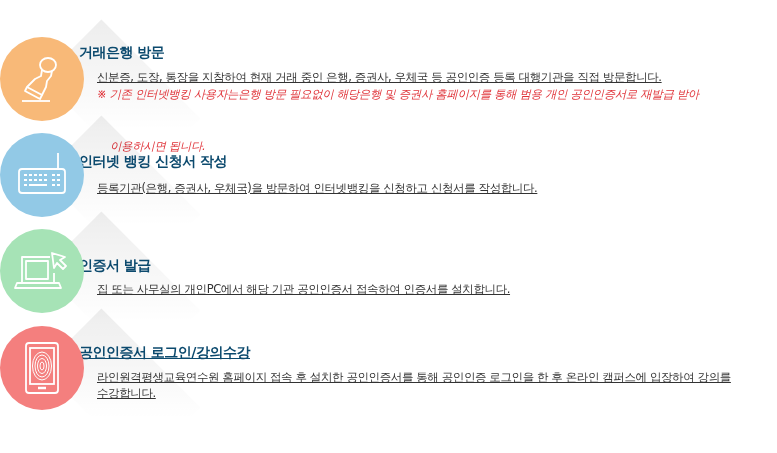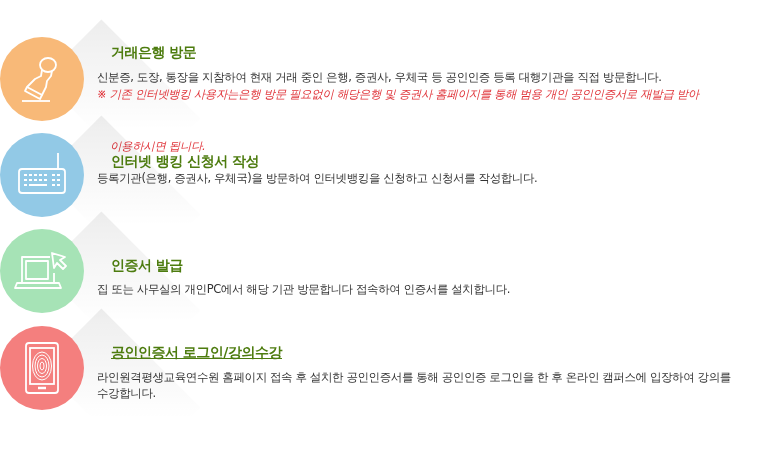--- a/index.html
+++ b/index.html
@@ -6,22 +6,22 @@
   body { width:777px; height:453px; position:relative; overflow:hidden;
          font-family:"DejaVu Sans", "Liberation Sans", sans-serif; }
   .step { position:absolute; left:0; width:777px; }
   .shadow { position:absolute; left:42px; top:0; width:140px; height:84px;
             background:linear-gradient(135deg, rgba(0,0,0,0.07), rgba(0,0,0,0) 70%);
             transform-origin:0 42px; transform:rotate(45deg) translateY(-42px);
             z-index:0; }
   .circle { position:absolute; left:0; top:0; width:84px; height:84px; border-radius:50%;
             z-index:1; display:flex; align-items:center; justify-content:center; }
   .circle svg { width:56px; height:56px; }
-  .title { position:absolute; left:111px; font-size:14px; font-weight:bold; color:#4d7c0f; letter-spacing:-0.5px; }
-  .desc { position:absolute; left:97px; font-size:11.5px; color:#333; line-height:16px; letter-spacing:-0.4px; width:680px; }
+  .title { position:absolute; left:79px; font-size:14px; font-weight:bold; color:#0c4a6e; letter-spacing:-0.5px; }
+  .desc { position:absolute; left:97px; font-size:11.5px; color:#333; line-height:16px; letter-spacing:-0.4px; width:680px;text-decoration:underline; }
   .note { position:absolute; left:97px; font-size:11.5px; color:#e0343a; line-height:16px; letter-spacing:-0.4px; width:680px; }
   .note .indent { display:block; padding-left:13px;margin-top:36px; }
 </style>
 </head>
 <body>
 
 <div class="step" style="top:37px;">
   <div class="shadow"></div>
   <div class="circle" style="background:#F8B978;">
     <svg viewBox="0 0 56 56" fill="none" stroke="#fff" stroke-width="1.8" stroke-linejoin="round">
@@ -61,35 +61,35 @@
           <rect x="38" y="32" width="3" height="2"></rect>
           <rect x="43" y="32" width="3" height="2"></rect>
         <rect x="10" y="37" width="3" height="2"></rect>
           <rect x="15" y="37" width="18" height="2"></rect>
           <rect x="38" y="37" width="3" height="2"></rect>
           <rect x="43" y="37" width="3" height="2"></rect>
       </g>
     </svg>
   </div>
   <div class="title" style="top:20px;text-align:right;">인터넷 뱅킹 신청서 작성</div>
-  <div class="desc" style="top:37px;">등록기관(은행, 증권사, 우체국)을 방문하여 인터넷뱅킹을 신청하고 신청서를 작성합니다.</div>
+  <div class="desc" style="top:47px;">등록기관(은행, 증권사, 우체국)을 방문하여 인터넷뱅킹을 신청하고 신청서를 작성합니다.</div>
 </div>
 
 <div class="step" style="top:229px;">
   <div class="shadow"></div>
   <div class="circle" style="background:#A6E3B6;">
     <svg viewBox="0 0 56 56" fill="none" stroke="#fff" stroke-width="1.8" stroke-linejoin="round">
       <path d="M36 14 L8 14 L8 40 L40 40 L40 30"></path>
       <rect x="12" y="18" width="22" height="18"></rect>
       <path d="M3 40 L45 40 L47 45 L1 45 Z"></path>
       <path d="M38 10 L51 14 L46 17 L52 23 L49 26 L43 20 L40 25 Z"></path>
     </svg>
   </div>
   <div class="title" style="top:28px;">인증서 발급</div>
-  <div class="desc" style="top:52px;">집 또는 사무실의 개인PC에서 해당 기관 방문합니다 접속하여 인증서를 설치합니다.</div>
+  <div class="desc" style="top:52px;">집 또는 사무실의 개인PC에서 해당 기관 공인인증서 접속하여 인증서를 설치합니다.</div>
 </div>
 
 <div class="step" style="top:326px;">
   <div class="shadow"></div>
   <div class="circle" style="background:#F47F7E;">
     <svg viewBox="0 0 56 56" fill="none" stroke="#fff" stroke-width="1.8">
       <rect x="12" y="3" width="32" height="50" rx="3"></rect>
       <rect x="16" y="8" width="24" height="36"></rect>
       <line x1="24" y1="48" x2="32" y2="48" stroke-width="2.5"></line>
       <g stroke-width="1">

